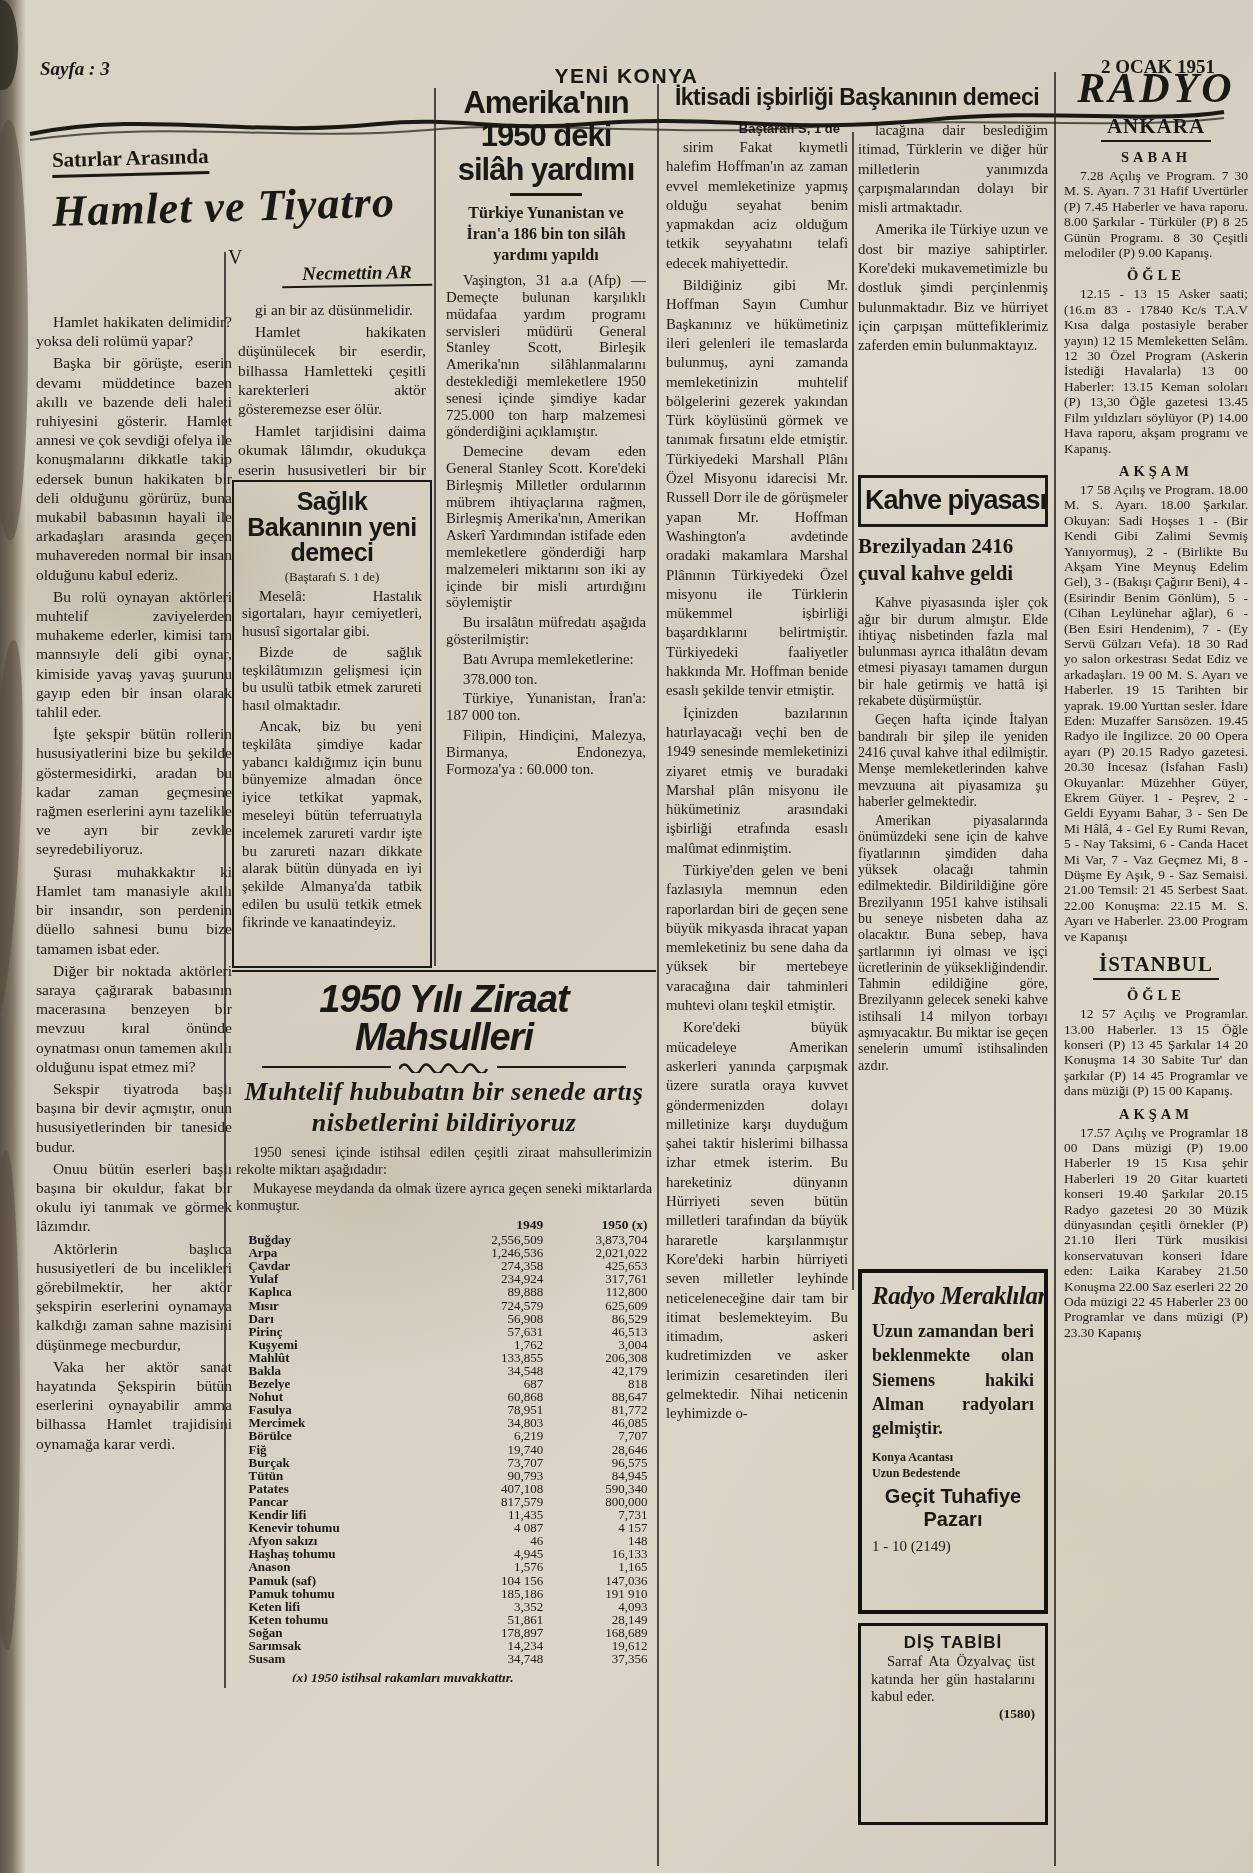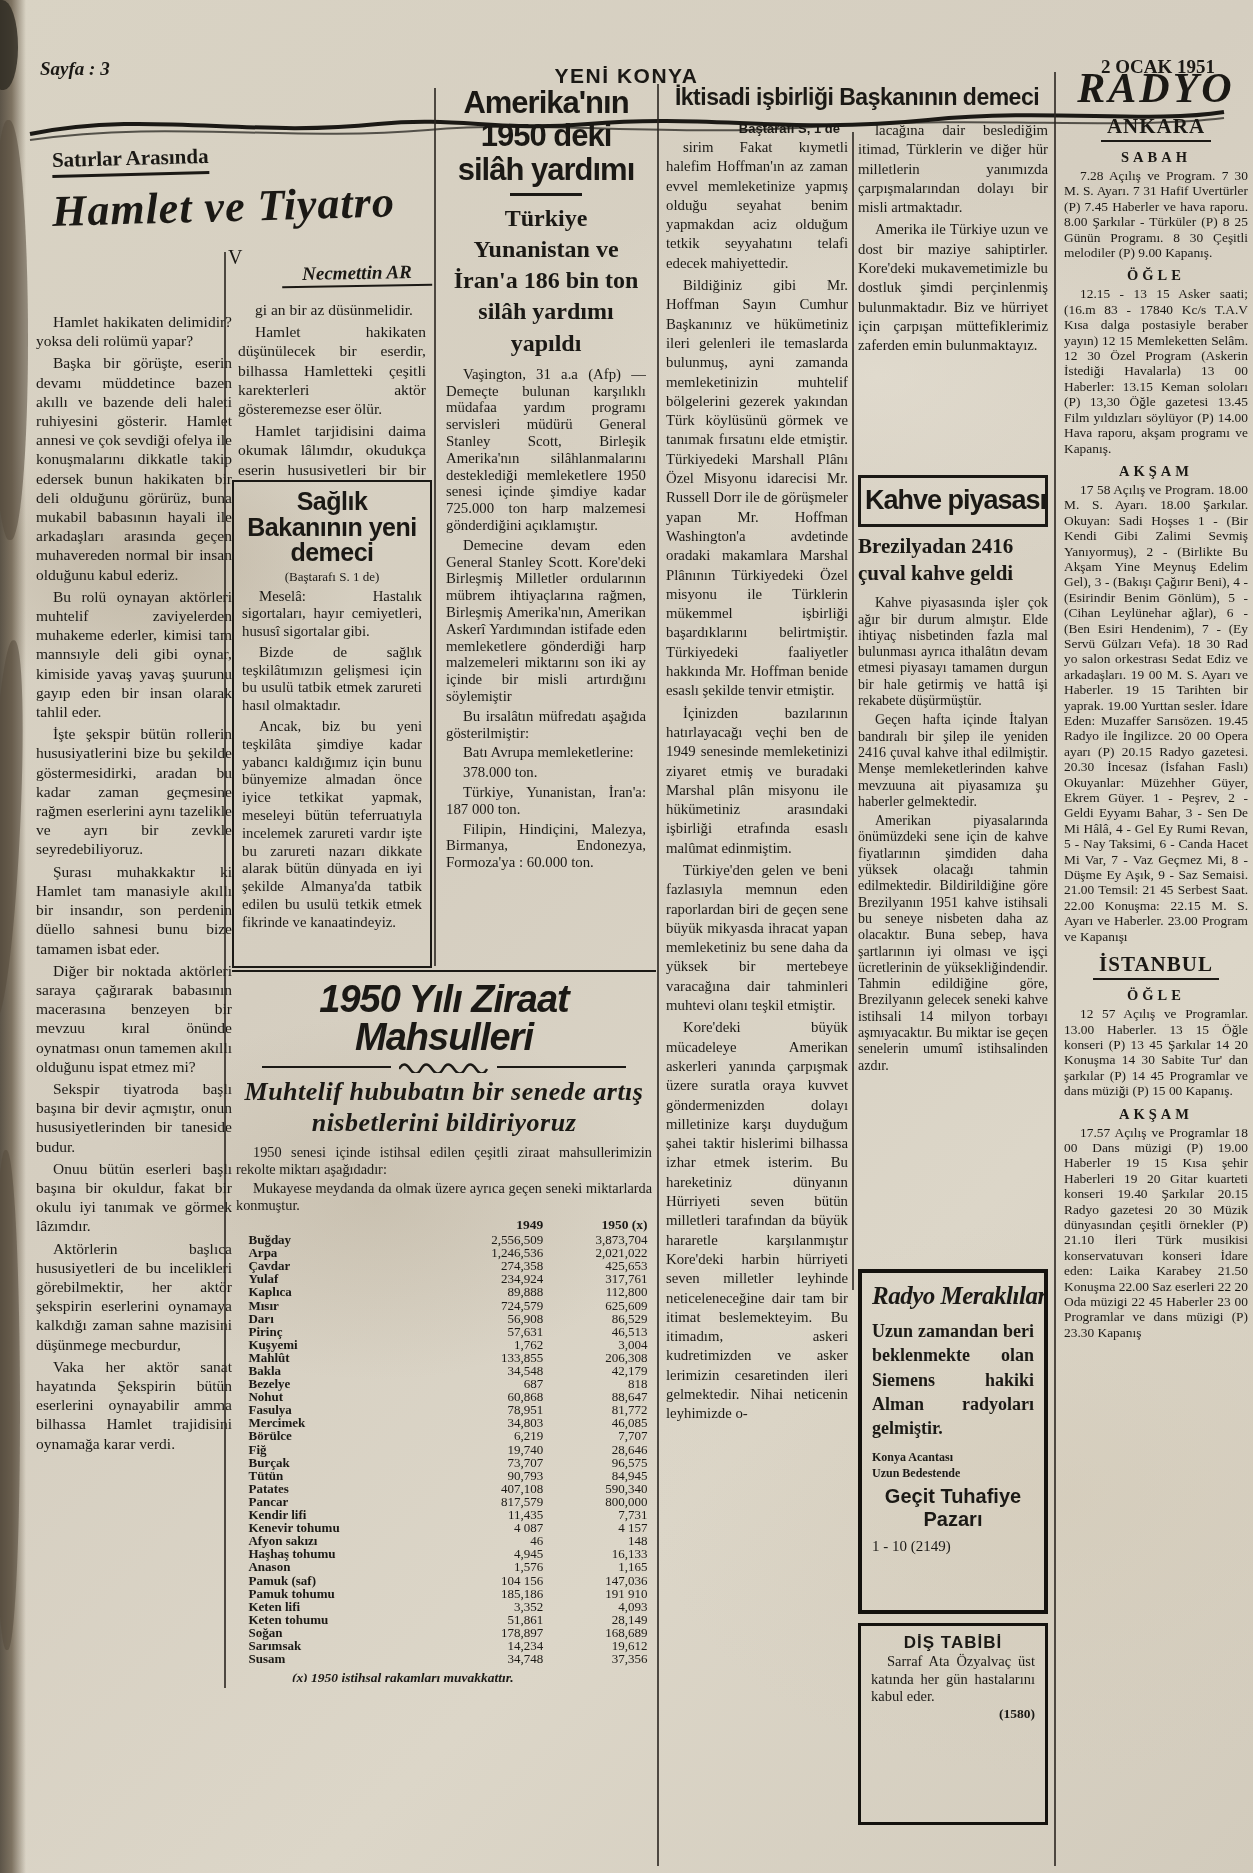--- a/index.html
+++ b/index.html
@@ -58,21 +58,21 @@
   .ztab th.name{text-align:left;}
   .ztab td{padding:0;}
   .ztab td.num{text-align:right;}
   .ztab td.name{text-align:left;padding-left:8px;font-weight:bold;}
   .ziraat .foot{font-size:13.5px;font-style:italic;font-weight:bold;margin:5px 0 0 60px;}
 
   
   .amerika{left:446px;top:86px;width:200px;height:880px;overflow:hidden;}
   .amerika .ttl{font-size:31px;line-height:1.08;text-align:center;letter-spacing:-1px;}
   .amerika .rule{width:72px;height:2.5px;background:#1b1915;margin:7px auto;}
-  .amerika .sub{font-size:24px;line-height:1.3;font-weight:bold;text-align:center;margin-bottom:7px;}
+  .amerika .sub{font-size:16px;line-height:1.3;font-weight:bold;text-align:center;margin-bottom:7px;}
   .amerika .bodytx{font-size:14.8px;line-height:16.8px;}
 
   
   .iktisadi{left:666px;top:84px;width:382px;}
   .iktisadi .ttl{font-size:23px;white-space:nowrap;text-align:center;letter-spacing:-.5px;}
   .ikcols{display:flex;gap:10px;margin-top:10px;}
   .iksub-l{width:182px;}
   .iksub-r{width:190px;}
   .iknote{font-size:13px;font-weight:bold;text-align:right;margin:0 8px 2px 0;font-family:"Liberation Sans",sans-serif;}
   .iktx{font-size:14.8px;line-height:19.3px;}

